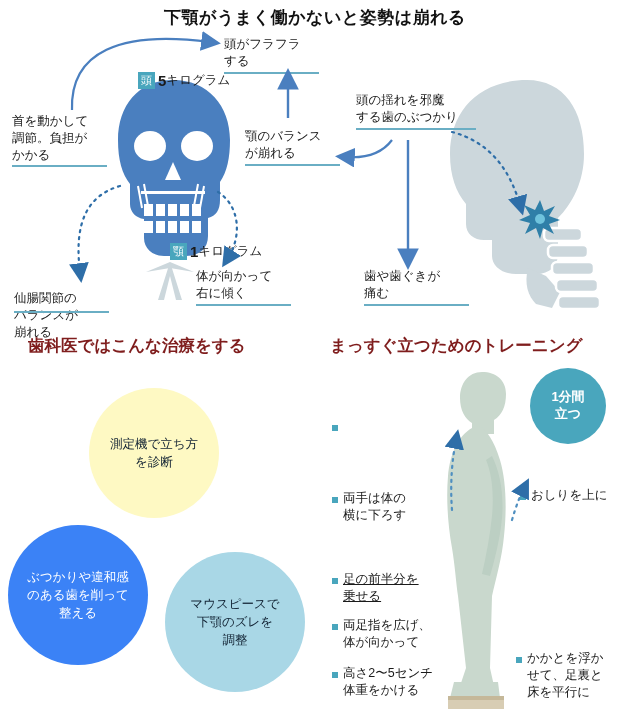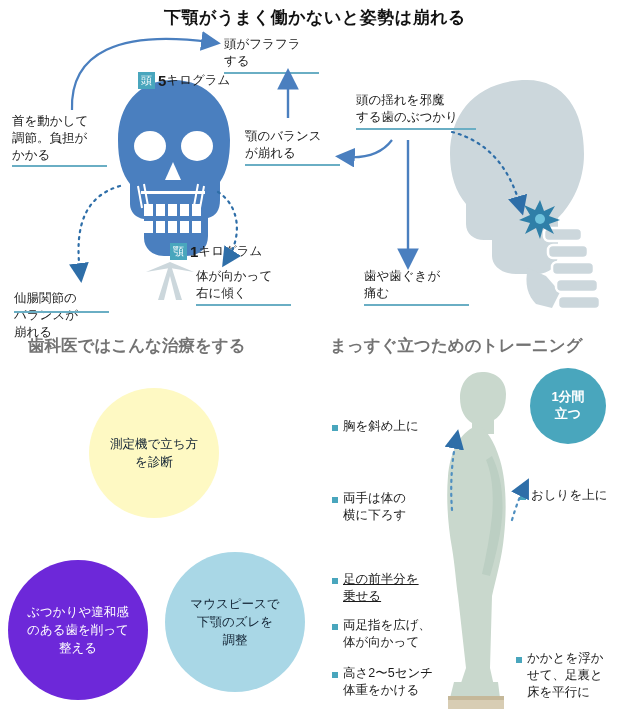--- a/index.html
+++ b/index.html
@@ -29,41 +29,41 @@
   }
 
   
   #top-title{
     left:0;top:6px;width:630px;text-align:center;
     font-size:17px;letter-spacing:.5px;
   }
 
   
   .sec-title{
-    font-size:16.5px;font-weight:bold;color:#737373;
+    font-size:16.5px;font-weight:bold;color:#7f1d1d;
   }
   #sec-left-title{left:28px;top:335px;}
   #sec-right-title{left:330px;top:335px;}
 
   
   .uline{position:absolute;height:2px;background:#6aaec4;}
 
   
   #skull-blue{position:absolute;left:108px;top:78px;width:130px;height:190px;}
   #skull-grey{position:absolute;left:432px;top:78px;width:175px;height:235px;}
 
   
   .circle{
     position:absolute;border-radius:50%;
     display:flex;align-items:center;justify-content:center;
     text-align:center;white-space:pre-line;
     font-size:12.5px;line-height:1.45;color:#123;
   }
   #circle-1{left:89px;top:388px;width:130px;height:130px;background:#fef9c3;}
-  #circle-2{left:8px;top:560px;width:140px;height:140px;background:#6d28d9;color:#fff;}
+  #circle-2{left:8px;top:525px;width:140px;height:140px;background:#3b82f6;color:#fff;}
   #circle-3{left:165px;top:552px;width:140px;height:140px;background:#a9d7e6;}
 
   
   #badge-1min{
     position:absolute;left:530px;top:368px;width:76px;height:76px;border-radius:50%;
     background:#49a6bd;color:#fff;display:flex;align-items:center;justify-content:center;
     text-align:center;font-size:13px;line-height:1.3;white-space:pre-line;font-weight:bold;
   }
 
   
@@ -223,21 +223,20 @@
     <g>
       <rect x="28" y="328" width="56" height="13" fill="#d8cdb4"></rect>
       <rect x="28" y="328" width="56" height="4" fill="#c5b899"></rect>
     </g>
   </svg>
 
   <div id="badge-1min">1分間
 立つ</div>
 
   <div class="bullet" style="left:332px;top:425px;"></div>
-  <div class="txt" style="left:343px;top:418px;width:110px;">胸を斜め上に</div>
 
   <div class="bullet" style="left:332px;top:497px;"></div>
   <div class="txt" style="left:343px;top:490px;width:110px;">両手は体の
 横に下ろす</div>
 
   <div class="bullet" style="left:332px;top:578px;"></div>
   <div class="txt" style="left:343px;top:571px;width:115px;text-decoration:underline;">足の前半分を
 乗せる</div>
 
   <div class="bullet" style="left:332px;top:624px;"></div>

